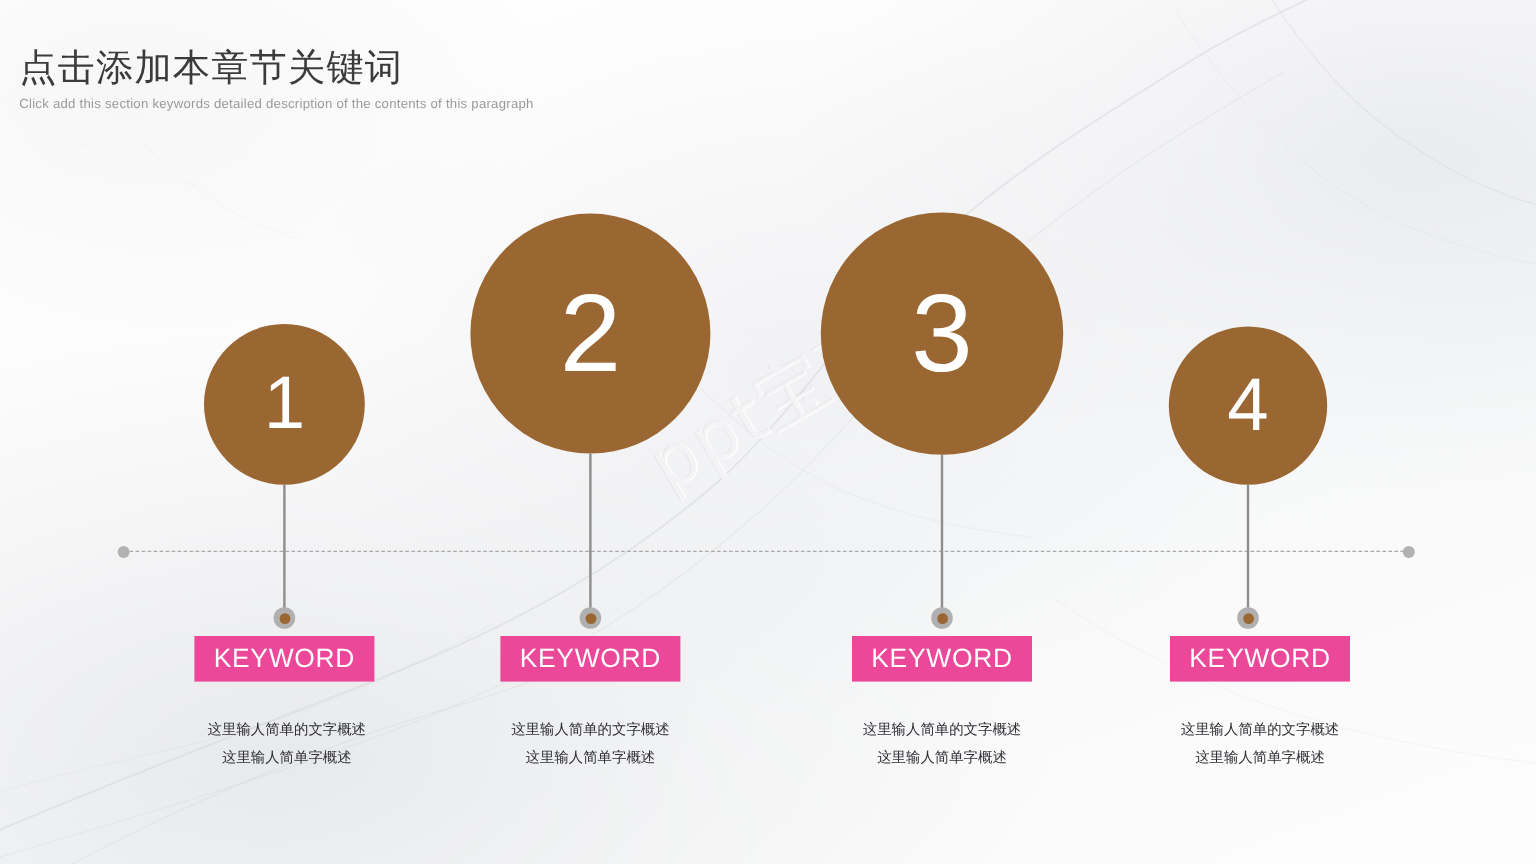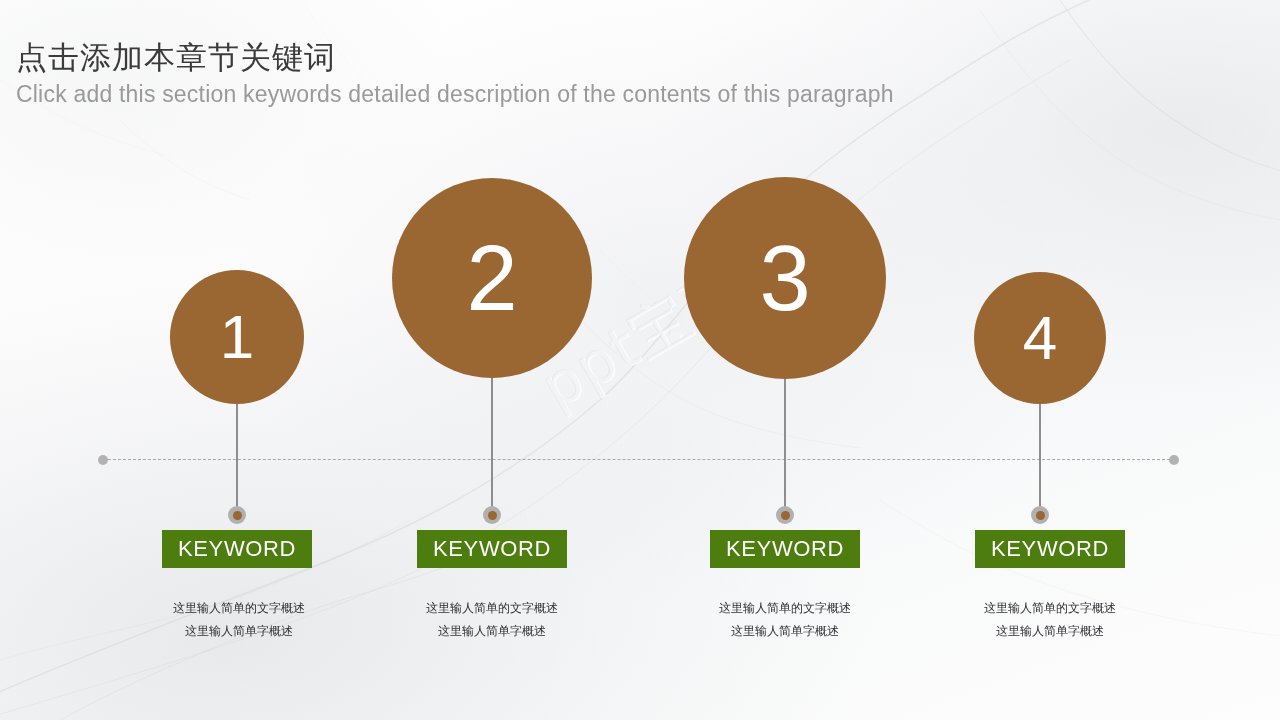--- a/index.html
+++ b/index.html
@@ -67,21 +67,21 @@
     font-size: 31px;
     color: #3b3b3b;
     letter-spacing: 1px;
     line-height: 1.25;
     font-family: "DejaVu Sans", sans-serif;
     font-weight: 400;
     white-space: nowrap;
   }
   .subtitle {
     margin-top: 4px;
-    font-size: 23px;
+    font-size: 11px;
     color: #9a9a9a;
     letter-spacing: 0.2px;
     font-family: "Liberation Sans", sans-serif;
     font-weight: 400;
     white-space: nowrap;
   }
 
   
   .axis {
     position: absolute;
@@ -146,21 +146,21 @@
     width: 9px;
     height: 9px;
     border-radius: 50%;
     background: #9a6632;
   }
 
   .kw-box {
     position: absolute;
     width: 150px;
     height: 38px;
-    background: #4d7c0f;
+    background: #ec4899;
     color: #fdfdfd;
     display: flex;
     align-items: center;
     justify-content: center;
     font-size: 22px;
     letter-spacing: 0.6px;
     font-family: "Liberation Sans", sans-serif;
     font-weight: 400;
   }
 

